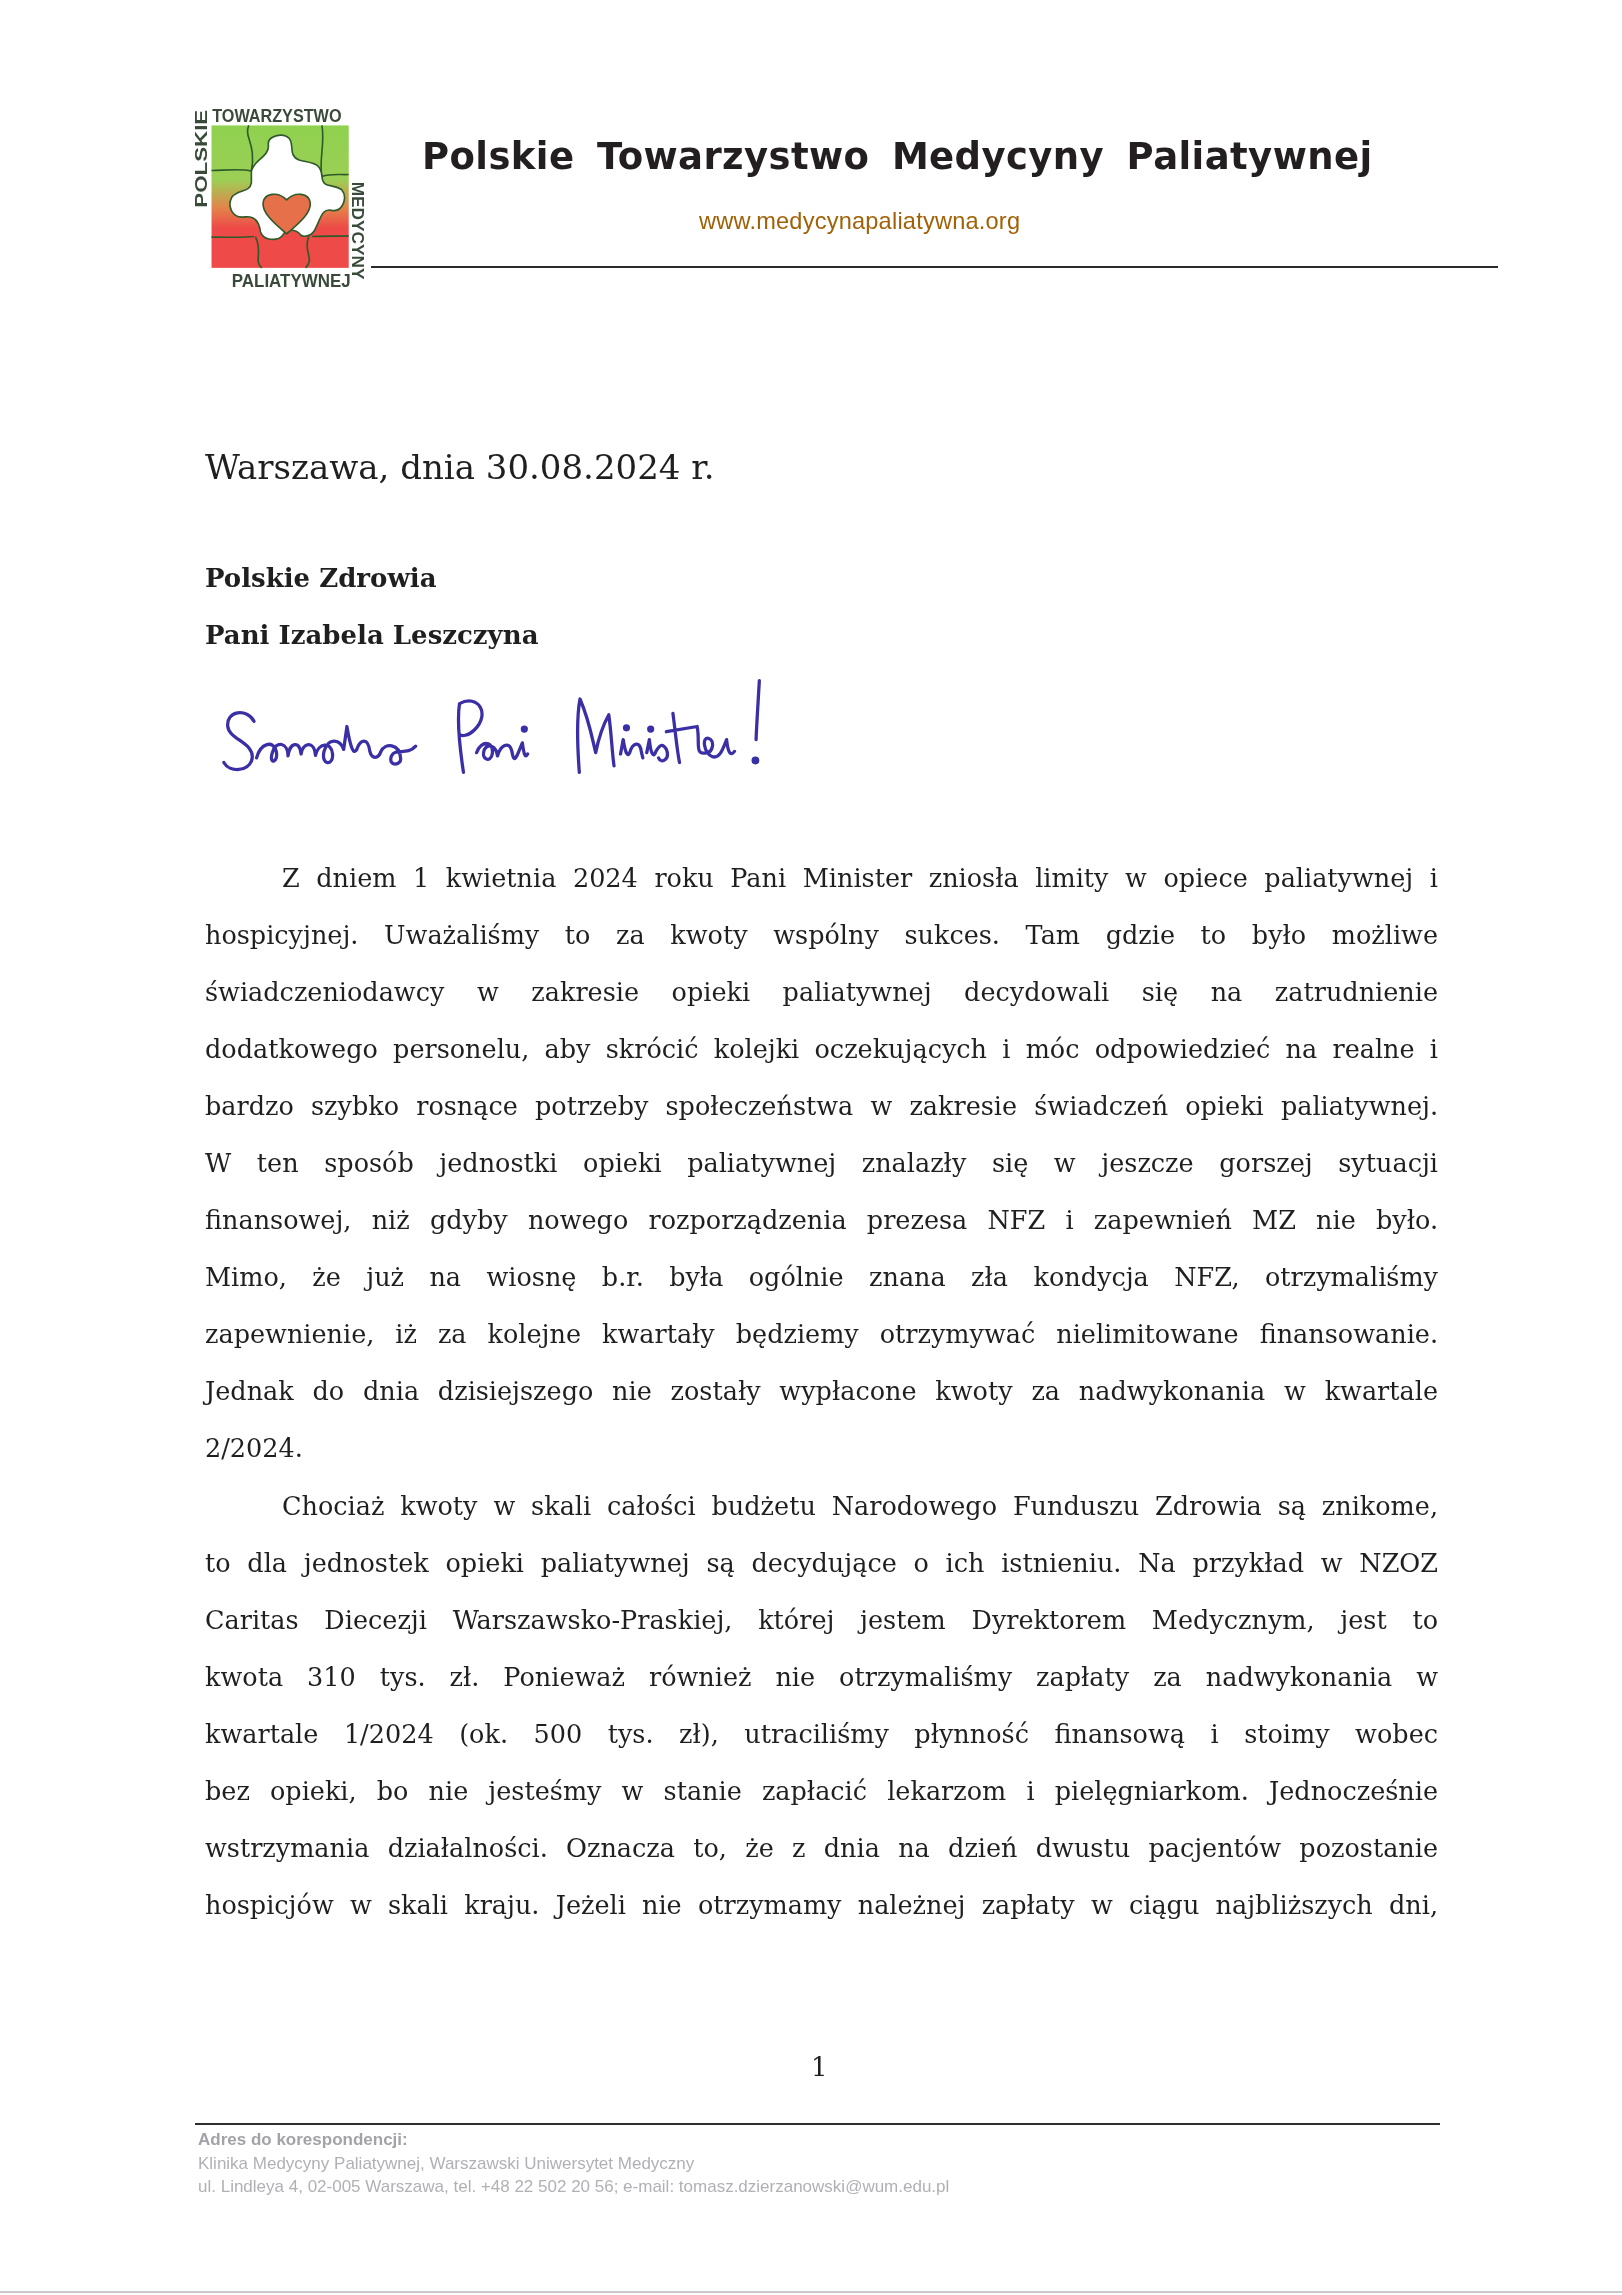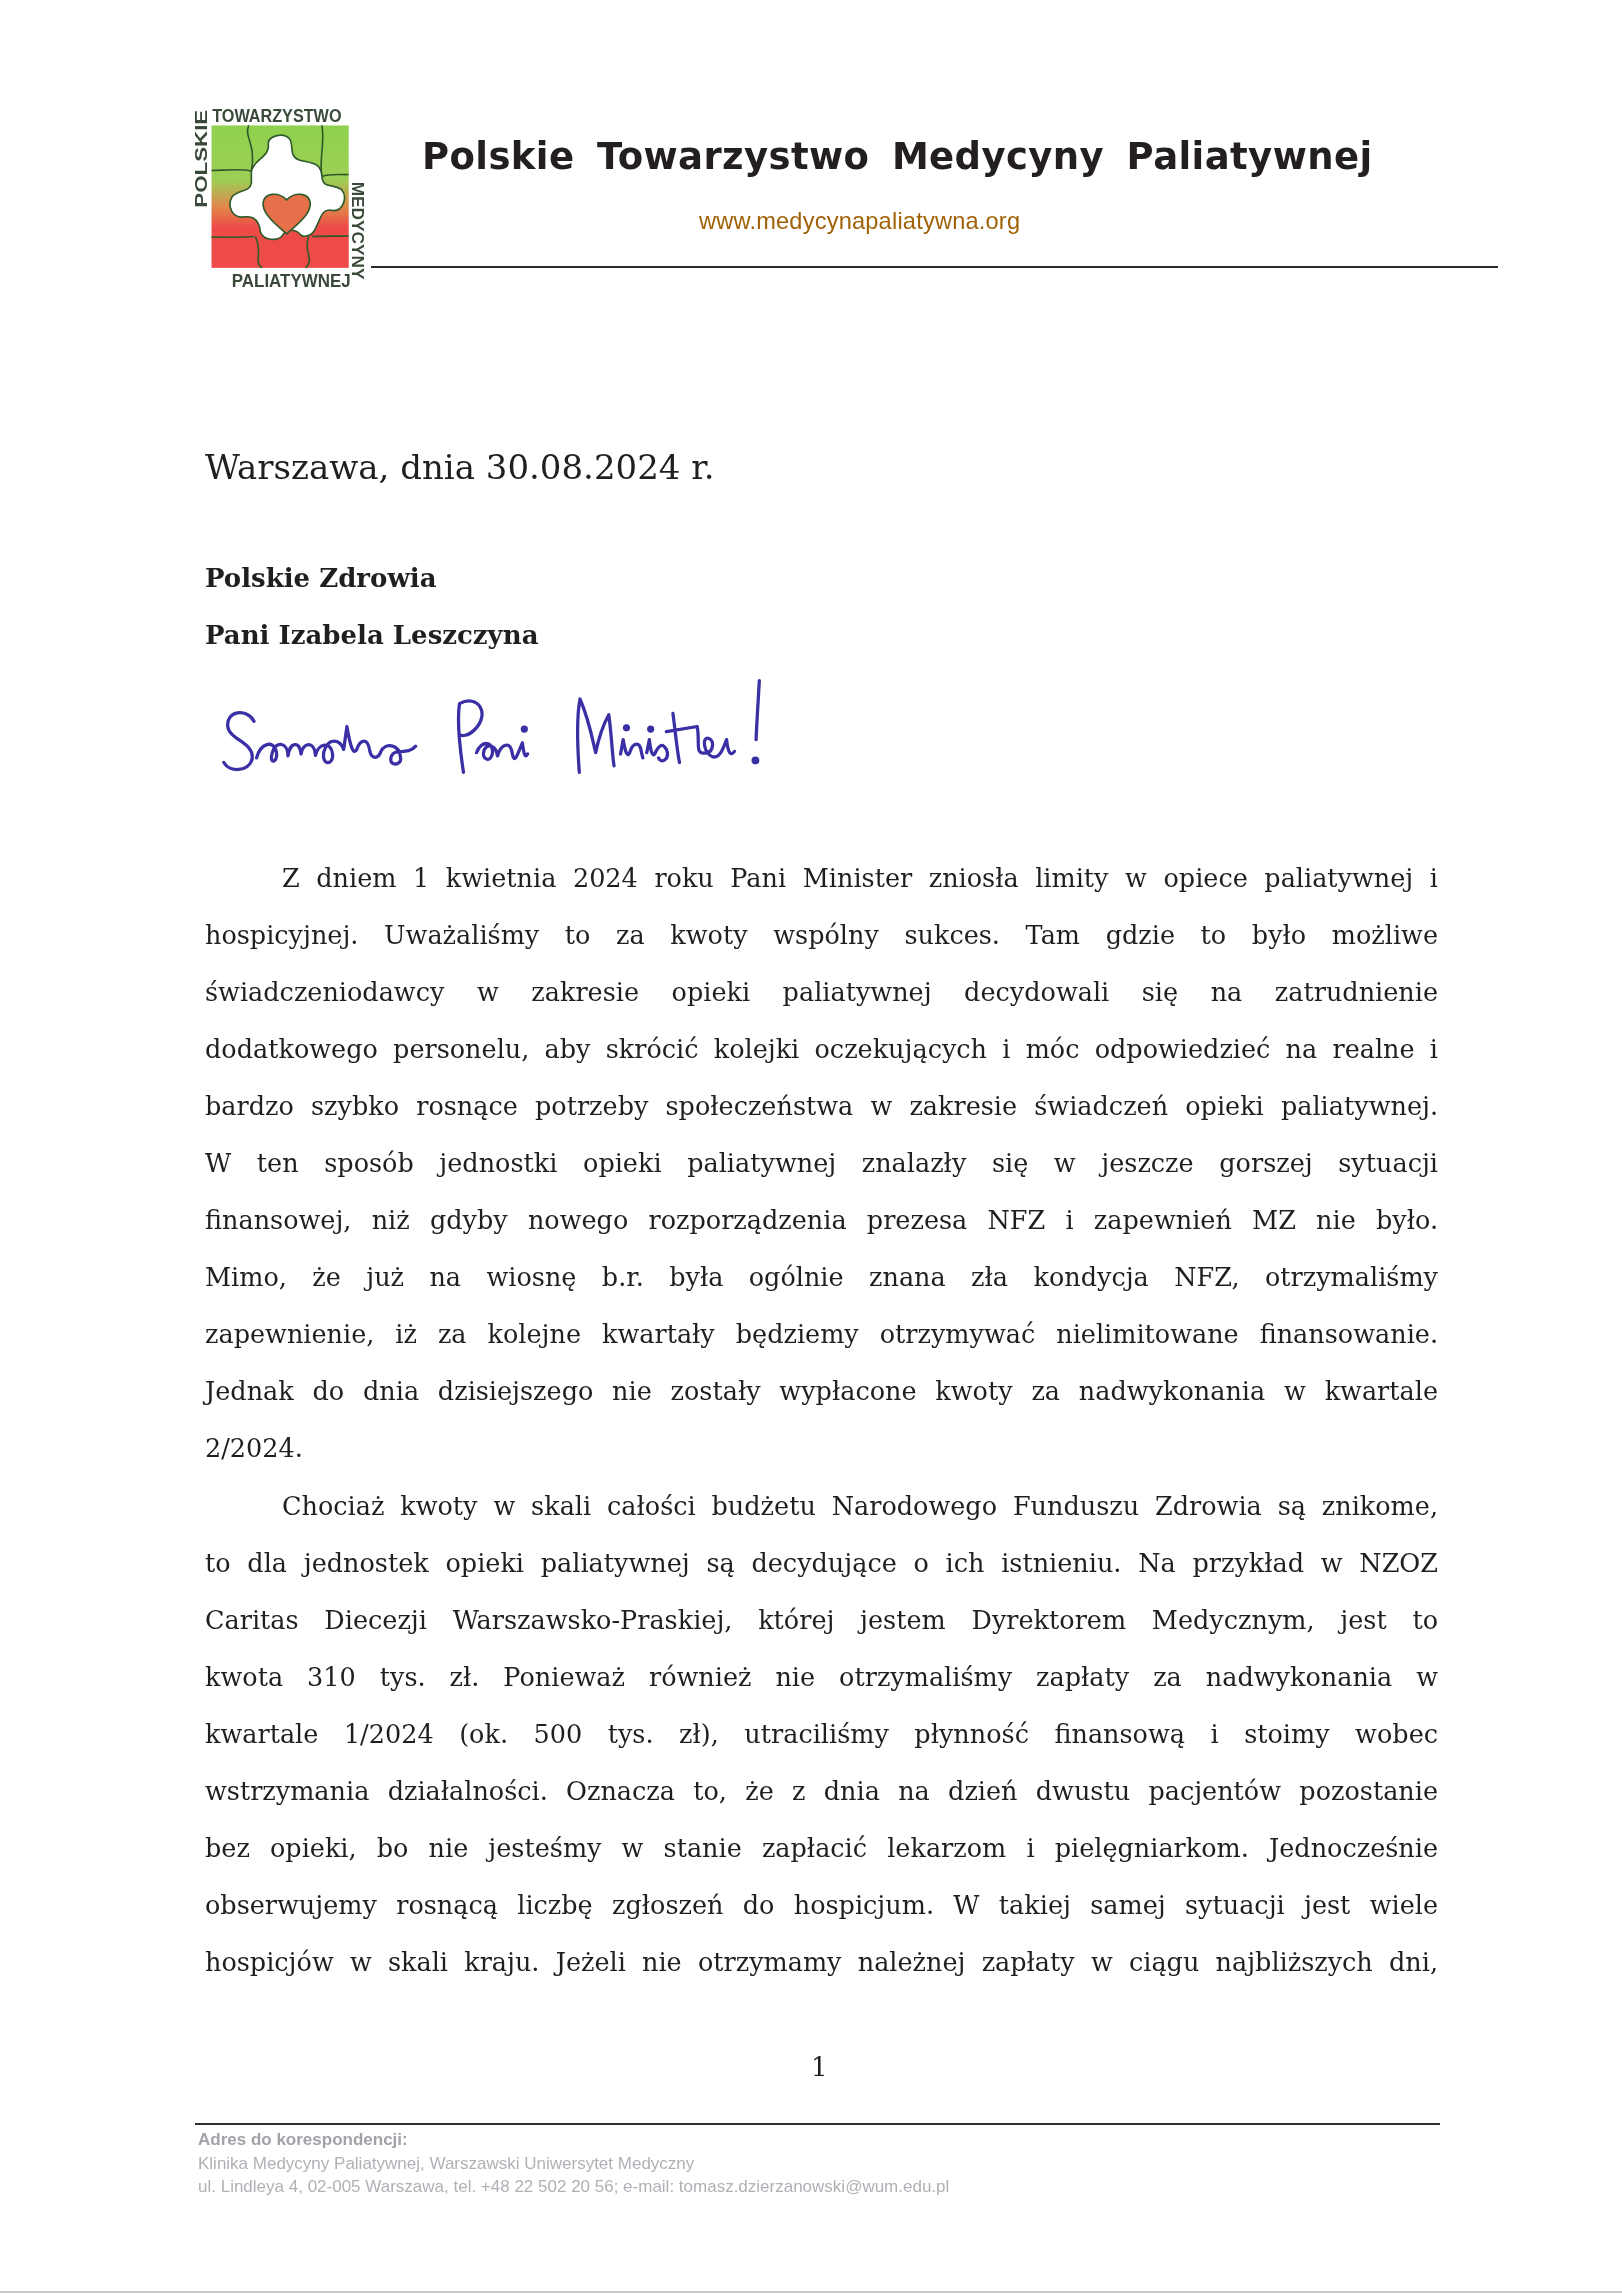--- a/index.html
+++ b/index.html
@@ -142,23 +142,22 @@
     <div class="line">zapewnienie, iż za kolejne kwartały będziemy otrzymywać nielimitowane finansowanie.</div>
     <div class="line">Jednak do dnia dzisiejszego nie zostały wypłacone kwoty za nadwykonania w kwartale</div>
     <div class="line last">2/2024.</div>
   </div>
   <div class="para">
     <div class="line indent">Chociaż kwoty w skali całości budżetu Narodowego Funduszu Zdrowia są znikome,</div>
     <div class="line">to dla jednostek opieki paliatywnej są decydujące o ich istnieniu. Na przykład w NZOZ</div>
     <div class="line">Caritas Diecezji Warszawsko-Praskiej, której jestem Dyrektorem Medycznym, jest to</div>
     <div class="line">kwota 310 tys. zł. Ponieważ również nie otrzymaliśmy zapłaty za nadwykonania w</div>
     <div class="line">kwartale 1/2024 (ok. 500 tys. zł), utraciliśmy płynność finansową i stoimy wobec</div>
+    <div class="line">bez opieki, bo nie jesteśmy w stanie zapłacić lekarzom i pielęgniarkom. Jednocześnie</div>
     <div class="line">wstrzymania działalności. Oznacza to, że z dnia na dzień dwustu pacjentów pozostanie</div>
-    <div class="line">bez opieki, bo nie jesteśmy w stanie zapłacić lekarzom i pielęgniarkom. Jednocześnie</div>
-    <div class="line">obserwujemy rosnącą liczbę zgłoszeń do hospicjum. W takiej samej sytuacji jest wiele</div>
     <div class="line">hospicjów w skali kraju. Jeżeli nie otrzymamy należnej zapłaty w ciągu najbliższych dni,</div>
   </div>
 </div>
 
 <div id="page-number" class="abs">1</div>
 
 <div id="footer-rule" class="abs"></div>
 <div id="footer-heading" class="abs footer-text">Adres do korespondencji:</div>
 <div id="footer-line-1" class="abs footer-text">Klinika Medycyny Paliatywnej, Warszawski Uniwersytet Medyczny</div>
 <div id="footer-line-2" class="abs footer-text">ul. Lindleya 4, 02-005 Warszawa, tel. +48 22 502 20 56; e-mail: tomasz.dzierzanowski@wum.edu.pl</div>

